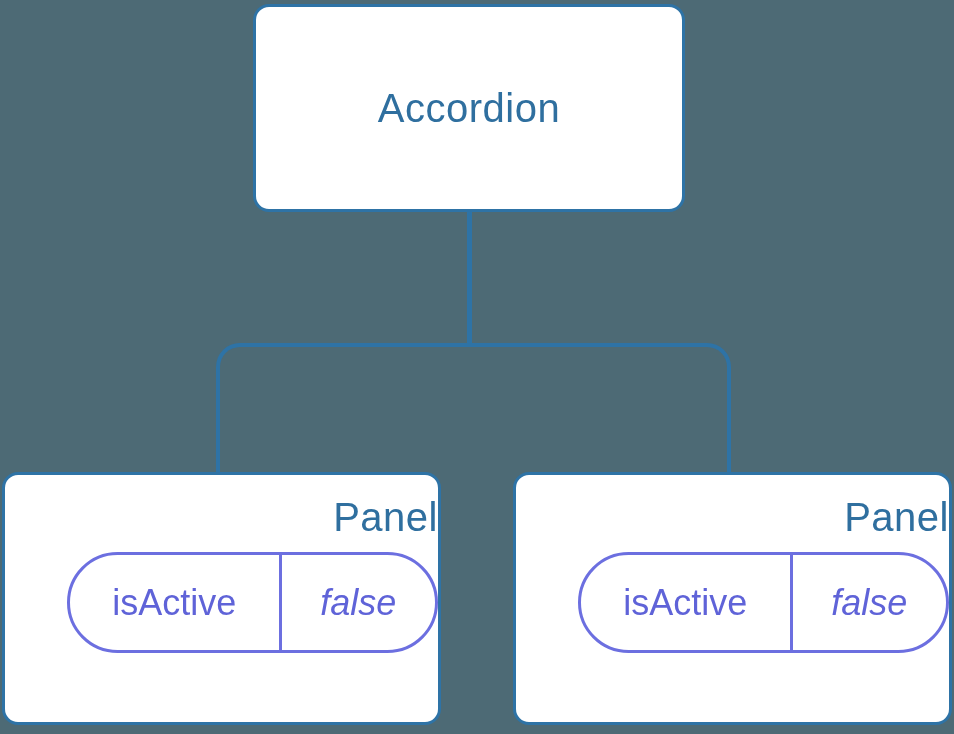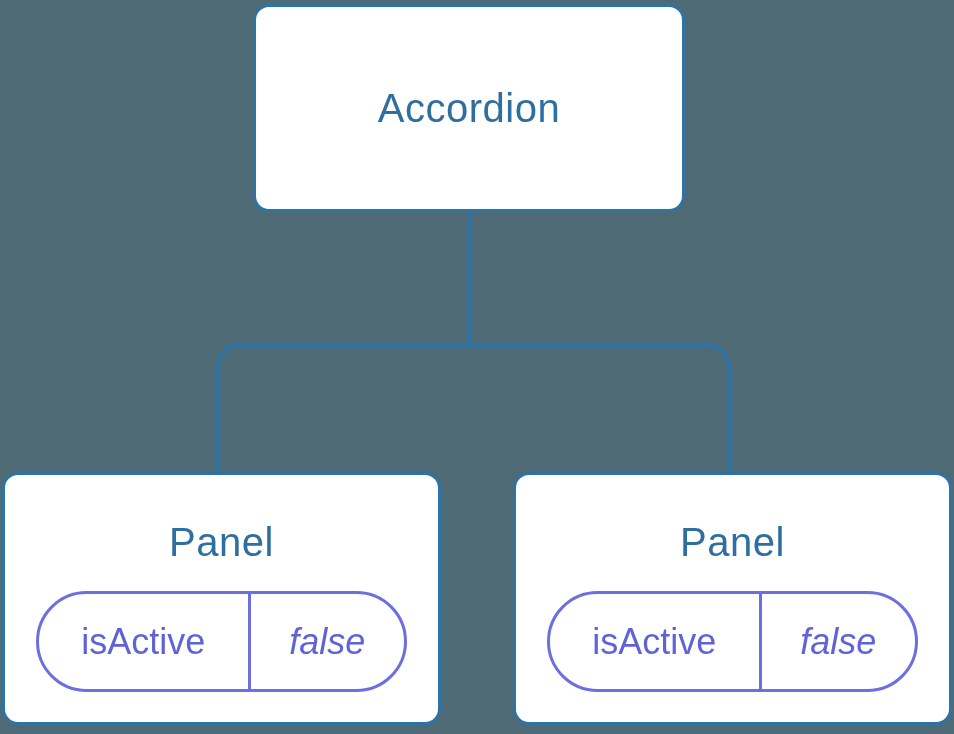--- a/index.html
+++ b/index.html
@@ -64,26 +64,27 @@
     height: 129px;
     border-top: 4px solid var(--connector);
     border-left: 4px solid var(--connector);
     border-right: 4px solid var(--connector);
     border-radius: 24px 24px 0 0;
   }
   .node-panel {
     top: 472px;
     width: 439px;
     height: 253px;
-    padding-top: 43px;
+    padding-top: 18px;
+    align-items: flex-end;
   }
   .node-panel-left  { left: 2px; }
   .node-panel-right { left: 513px; }
   .state-pill {
-    margin-top: 25px;
+    margin-top: 11px;
     width: 371px;
     height: 101px;
     border: 3px solid var(--state-border);
     border-radius: 51px;
     display: flex;
     align-items: stretch;
     background: var(--node-bg);
   }
   .pill-cell {
     display: flex;

